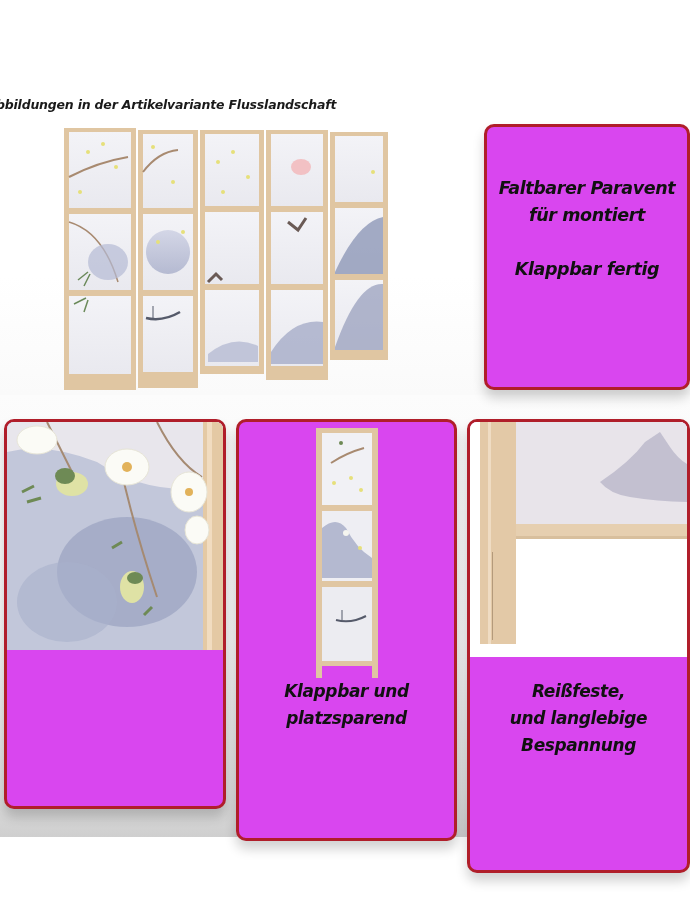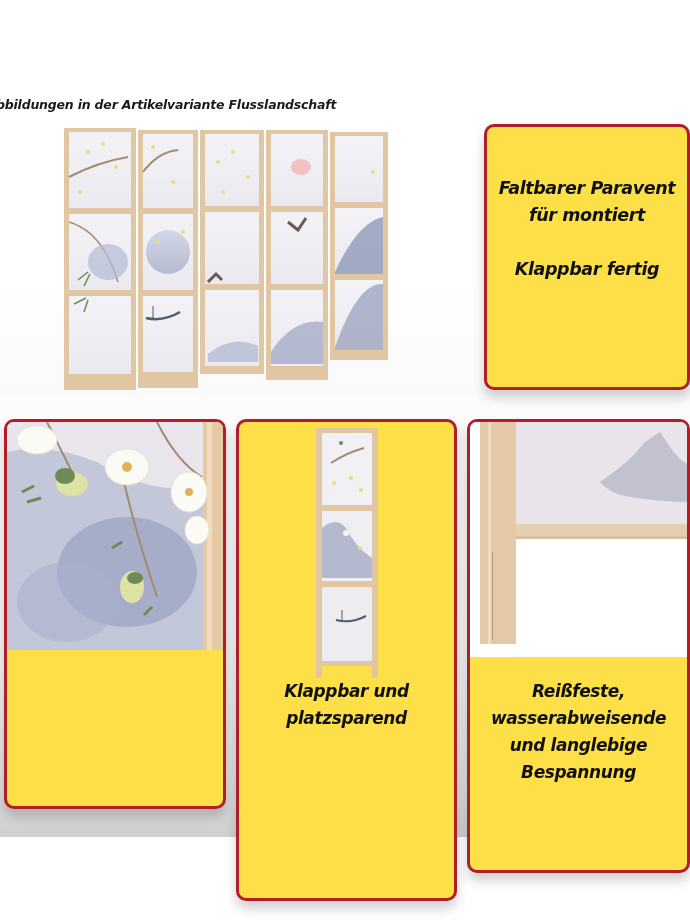--- a/index.html
+++ b/index.html
@@ -15,36 +15,36 @@
     background: linear-gradient(to bottom, #ffffff 0%, #ffffff 70%, #fafafa 100%);
   }
 
   .caption {
     position: absolute; left: -4px; top: 97px;
     font-family: "DejaVu Sans", sans-serif; font-style: italic; font-weight: bold;
     font-size: 12.5px; color: #1a1a1a; white-space: nowrap; letter-spacing: -0.2px;
   }
 
   .card {
-    position: absolute; background: #fde047;
+    position: absolute; background: #d946ef;
     border: 3px solid #b01e2a; border-radius: 10px;
     box-shadow: 0 8px 12px rgba(0,0,0,0.18);
     overflow: hidden;
   }
   .card-text {
     font-family: "DejaVu Sans", sans-serif; font-style: italic; font-weight: bold;
     color: #111111; text-align: center; line-height: 27px; font-size: 17px;
     letter-spacing: -0.4px;
   }
   .card-top-right { left: 484px; top: 124px; width: 206px; height: 266px; }
   .card-top-right .card-text { position: absolute; left: 0; right: 0; top: 48px; font-size: 17.5px; }
   .card-top-right .gap { height: 27px; }
 
   .card-b1 { left: 4px; top: 419px; width: 222px; height: 390px; }
-  .card-b2 { left: 236px; top: 419px; width: 221px; height: 482px; }
+  .card-b2 { left: 236px; top: 419px; width: 221px; height: 422px; }
   .card-b3 { left: 467px; top: 419px; width: 223px; height: 454px; }
 
   .photo { position: absolute; left: 0; top: 0; width: 100%; overflow: hidden; }
 
   .b1-photo { height: 228px; background: linear-gradient(180deg, #d6d9e6 0%, #b9bfd6 40%, #a9b0c9 70%, #c4c6d4 100%); }
   .b1-text { position: absolute; left: 0; right: 0; top: 257px; }
   .b2-text { position: absolute; left: 0; right: 0; top: 256px; }
   .b3-text { position: absolute; left: 0; right: 0; top: 256px; }
   .b3-photo { height: 235px; background: #ffffff; }
 
@@ -210,17 +210,16 @@
       <path d="M130 60 Q160 40 175 20 L190 10 L200 25 Q210 40 223 45 L223 80 Q190 80 160 75 Q140 72 130 60 Z" fill="#b9b6c9" opacity="0.8"></path>
       <rect x="45" y="102" width="178" height="14" fill="#e6cfb0"></rect>
       <rect x="45" y="114" width="178" height="3" fill="#d8bf9d"></rect>
       <rect x="10" y="0" width="36" height="222" fill="#e3c9a7"></rect>
       <rect x="18" y="0" width="3" height="222" fill="#efdcc3"></rect>
       <rect x="22" y="130" width="1" height="88" fill="#b49a7b"></rect>
     </svg>
   </div>
   <div class="card-text b3-text">
     <div>Reißfeste,</div>
-    <div>wasserabweisende</div>
     <div>und langlebige</div>
     <div>Bespannung</div>
   </div>
 </div>
 
 </body></html>

